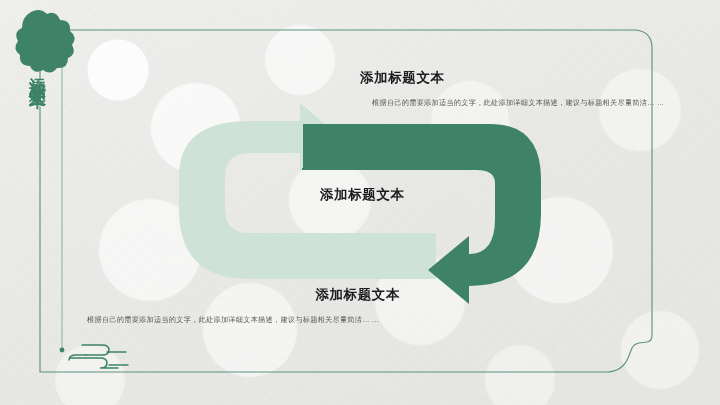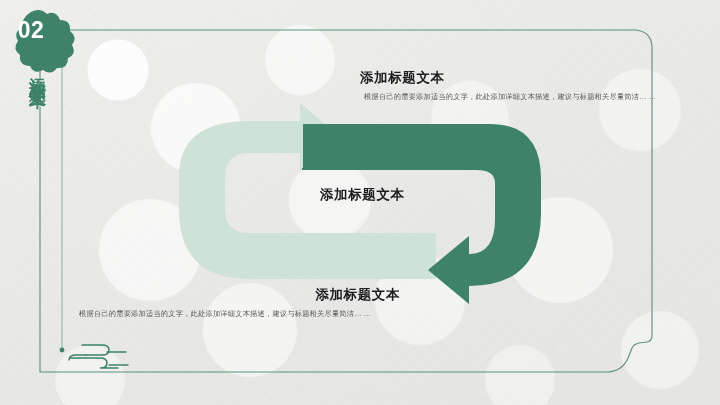--- a/index.html
+++ b/index.html
@@ -49,21 +49,21 @@
   }
 
   
   .tblock{position:absolute;}
   .t-head{
     font-size:13.5px;font-weight:700;color:#1c1c1c;letter-spacing:.6px;
     margin:0 0 6px 0;line-height:1.2;
   }
   .t-body{
     font-size:7.2px;color:#555553;letter-spacing:.25px;
-    line-height:1.5;margin:4px;white-space:nowrap;
+    line-height:1.5;margin:12px;white-space:nowrap;
   }
   #block-top{left:360px;top:70px;}
   #block-top .t-head{text-align:left;}
   #block-bottom{left:75px;top:287px;width:385px;}
   #block-bottom .t-head{text-align:right;padding-right:60px;}
   #block-bottom .t-body{text-align:left;}
 
   #center-title{
     position:absolute;left:320px;top:186px;
     font-size:13.5px;font-weight:700;color:#1c1c1c;letter-spacing:.6px;
@@ -147,21 +147,20 @@
            q 5 9 -4 13
            q 0 11 -11 10
            q -6 8 -14 2
            q -9 5 -13 -4
            q -11 0 -10 -11
            q -8 -6 -2 -14
            q -5 -9 4 -13
            q 0 -11 9 -16 Z"></path>
     </g>
   </svg>
-  <div id="badge-num">02</div>
 
   <div id="side-title">添加标题文本</div>
 
   <div class="tblock" id="block-top">
     <div class="t-head">添加标题文本</div>
     <div class="t-body">根据自己的需要添加适当的文字，此处添加详细文本描述，建议与标题相关尽量简洁… …</div>
   </div>
 
   <div id="center-title">添加标题文本</div>
 

